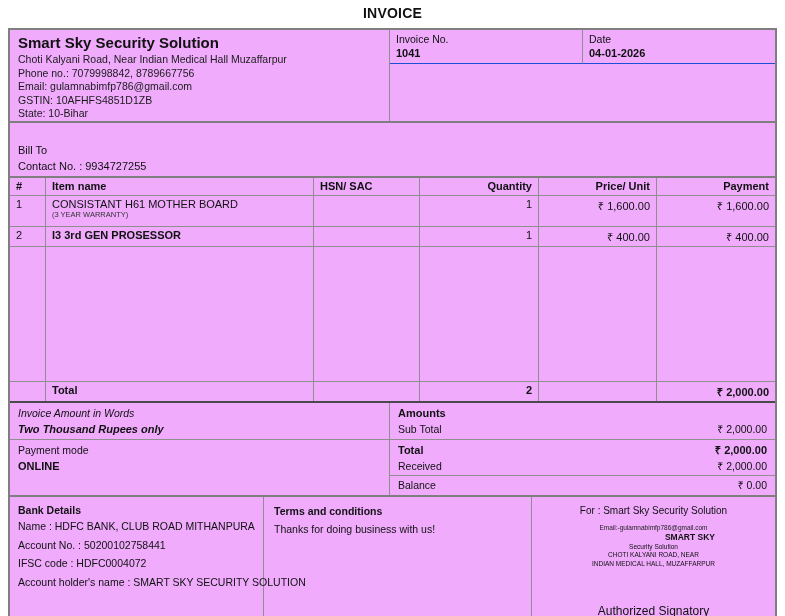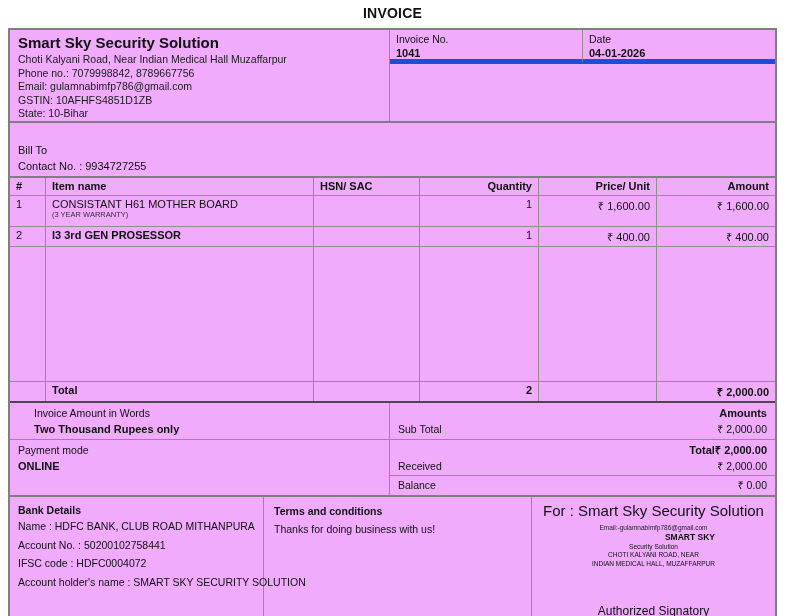--- a/index.html
+++ b/index.html
@@ -34,21 +34,21 @@
     grid-template-columns: 380px 193px 1fr;
     grid-template-rows: 34px 1fr;
   }
   .company-cell {
     grid-row: 1 / 3;
     border-right: 1px solid #8f8f8f;
     padding: 4px 8px;
   }
   .company-name { font-size: 15px; font-weight: bold; margin-bottom: 2px; }
   .company-line { font-size: 10.5px; line-height: 13.6px; color: #1a1a1a; }
-  .meta-cell { border-bottom: 5px solid #1d4ed8; padding: 2px 6px; }
+  .meta-cell { border-bottom: 1px solid #1d4ed8; padding: 2px 6px; }
   .invno-cell { border-right: 1px solid #8f8f8f; }
   .meta-label { font-size: 10.5px; line-height: 14px; }
   .meta-value { font-size: 11px; font-weight: bold; line-height: 14px; }
   .top-empty-cell { grid-column: 2 / 4; }
   
   .billto-section {
     height: 55px;
     border-top: 2px solid #7f7f7f;
     padding: 20px 8px;
   }
@@ -77,51 +77,51 @@
   .cell.num { text-align: right; }
   .cell.bold { font-weight: bold; }
   .item-note { font-size: 7.5px; color: #333; line-height: 9px; }
   
   .summary-section {
     height: 92px;
     display: grid;
     grid-template-columns: 380px 1fr;
   }
   .summary-left { border-right: 1px solid #8f8f8f; display: flex; flex-direction: column; }
-  .words-cell { height: 37px; border-bottom: 1px solid #8f8f8f; padding: 3px 24px; }
+  .words-cell { height: 37px; border-bottom: 1px solid #8f8f8f; padding: 3px 8px; font-style: italic; }
   .payment-cell { flex: 1; padding: 3px 8px; }
   .sum-label { font-size: 10.5px; line-height: 15px; }
   .sum-value-bold { font-size: 11px; font-weight: bold; line-height: 17px; }
   .summary-right { display: flex; flex-direction: column; }
   .amounts-cell { height: 37px; border-bottom: 1px solid #8f8f8f; padding: 3px 8px; }
   .totrec-cell { height: 36px; border-bottom: 1px solid #8f8f8f; padding: 3px 8px; }
   .balance-cell { flex: 1; padding: 2px 8px; }
   .amt-row { display: flex; justify-content: space-between; font-size: 10.5px; line-height: 15.5px; }
-  .amt-row.bold { font-weight: bold; font-size: 11px; justify-content: flex-end; }
+  .amt-row.bold { font-weight: bold; font-size: 11px; }
   
   .footer-section {
     flex: 1;
     border-top: 2px solid #7f7f7f;
     display: grid;
     grid-template-columns: 254px 268px 1fr;
   }
   .bank-cell { border-right: 1px solid #8f8f8f; padding: 6px 8px; }
   .bank-title { font-size: 10.5px; font-weight: bold; line-height: 14px; }
   .bank-line { font-size: 10.5px; line-height: 18.5px; white-space: nowrap; }
   .terms-cell { border-right: 1px solid #8f8f8f; padding: 6px 10px; }
   .terms-title { font-size: 10.5px; font-weight: bold; line-height: 16px; }
   .terms-text { font-size: 10.5px; line-height: 20px; }
   .signature-cell {
     padding: 6px 6px 8px 6px;
     display: flex;
     flex-direction: column;
     align-items: center;
     text-align: center;
   }
-  .for-line { font-size: 15px; line-height: 16px; }
+  .for-line { font-size: 10px; line-height: 16px; }
   .stamp { margin-top: 4px; }
   .stamp-email { font-size: 6.5px; line-height: 9px; color: #222; }
   .stamp-name { font-size: 8.5px; font-weight: bold; line-height: 10px; text-align: right; }
   .stamp-sub { font-size: 6.5px; line-height: 9px; }
   .stamp-addr { font-size: 6.5px; line-height: 8.5px; }
   .authorized { margin-top: auto; font-size: 12px; font-weight: normal; }
 </style>
 </head>
 <body>
 
@@ -156,21 +156,21 @@
       <div class="billto-contact">Contact No. : 9934727255</div>
     </div>
 
     <div class="items-table">
 
       <div class="cell bold">#</div>
       <div class="cell bold">Item name</div>
       <div class="cell bold">HSN/ SAC</div>
       <div class="cell bold num">Quantity</div>
       <div class="cell bold num">Price/ Unit</div>
-      <div class="cell bold num last-col">Amount</div>
+      <div class="cell bold num last-col">Payment</div>
 
       <div class="cell">1</div>
       <div class="cell">
         <div class="bold">CONSISTANT H61 MOTHER BOARD</div>
         <div class="item-note">(3 YEAR WARRANTY)</div>
       </div>
       <div class="cell"></div>
       <div class="cell num">1</div>
       <div class="cell num">₹ 1,600.00</div>
       <div class="cell num last-col">₹ 1,600.00</div>

